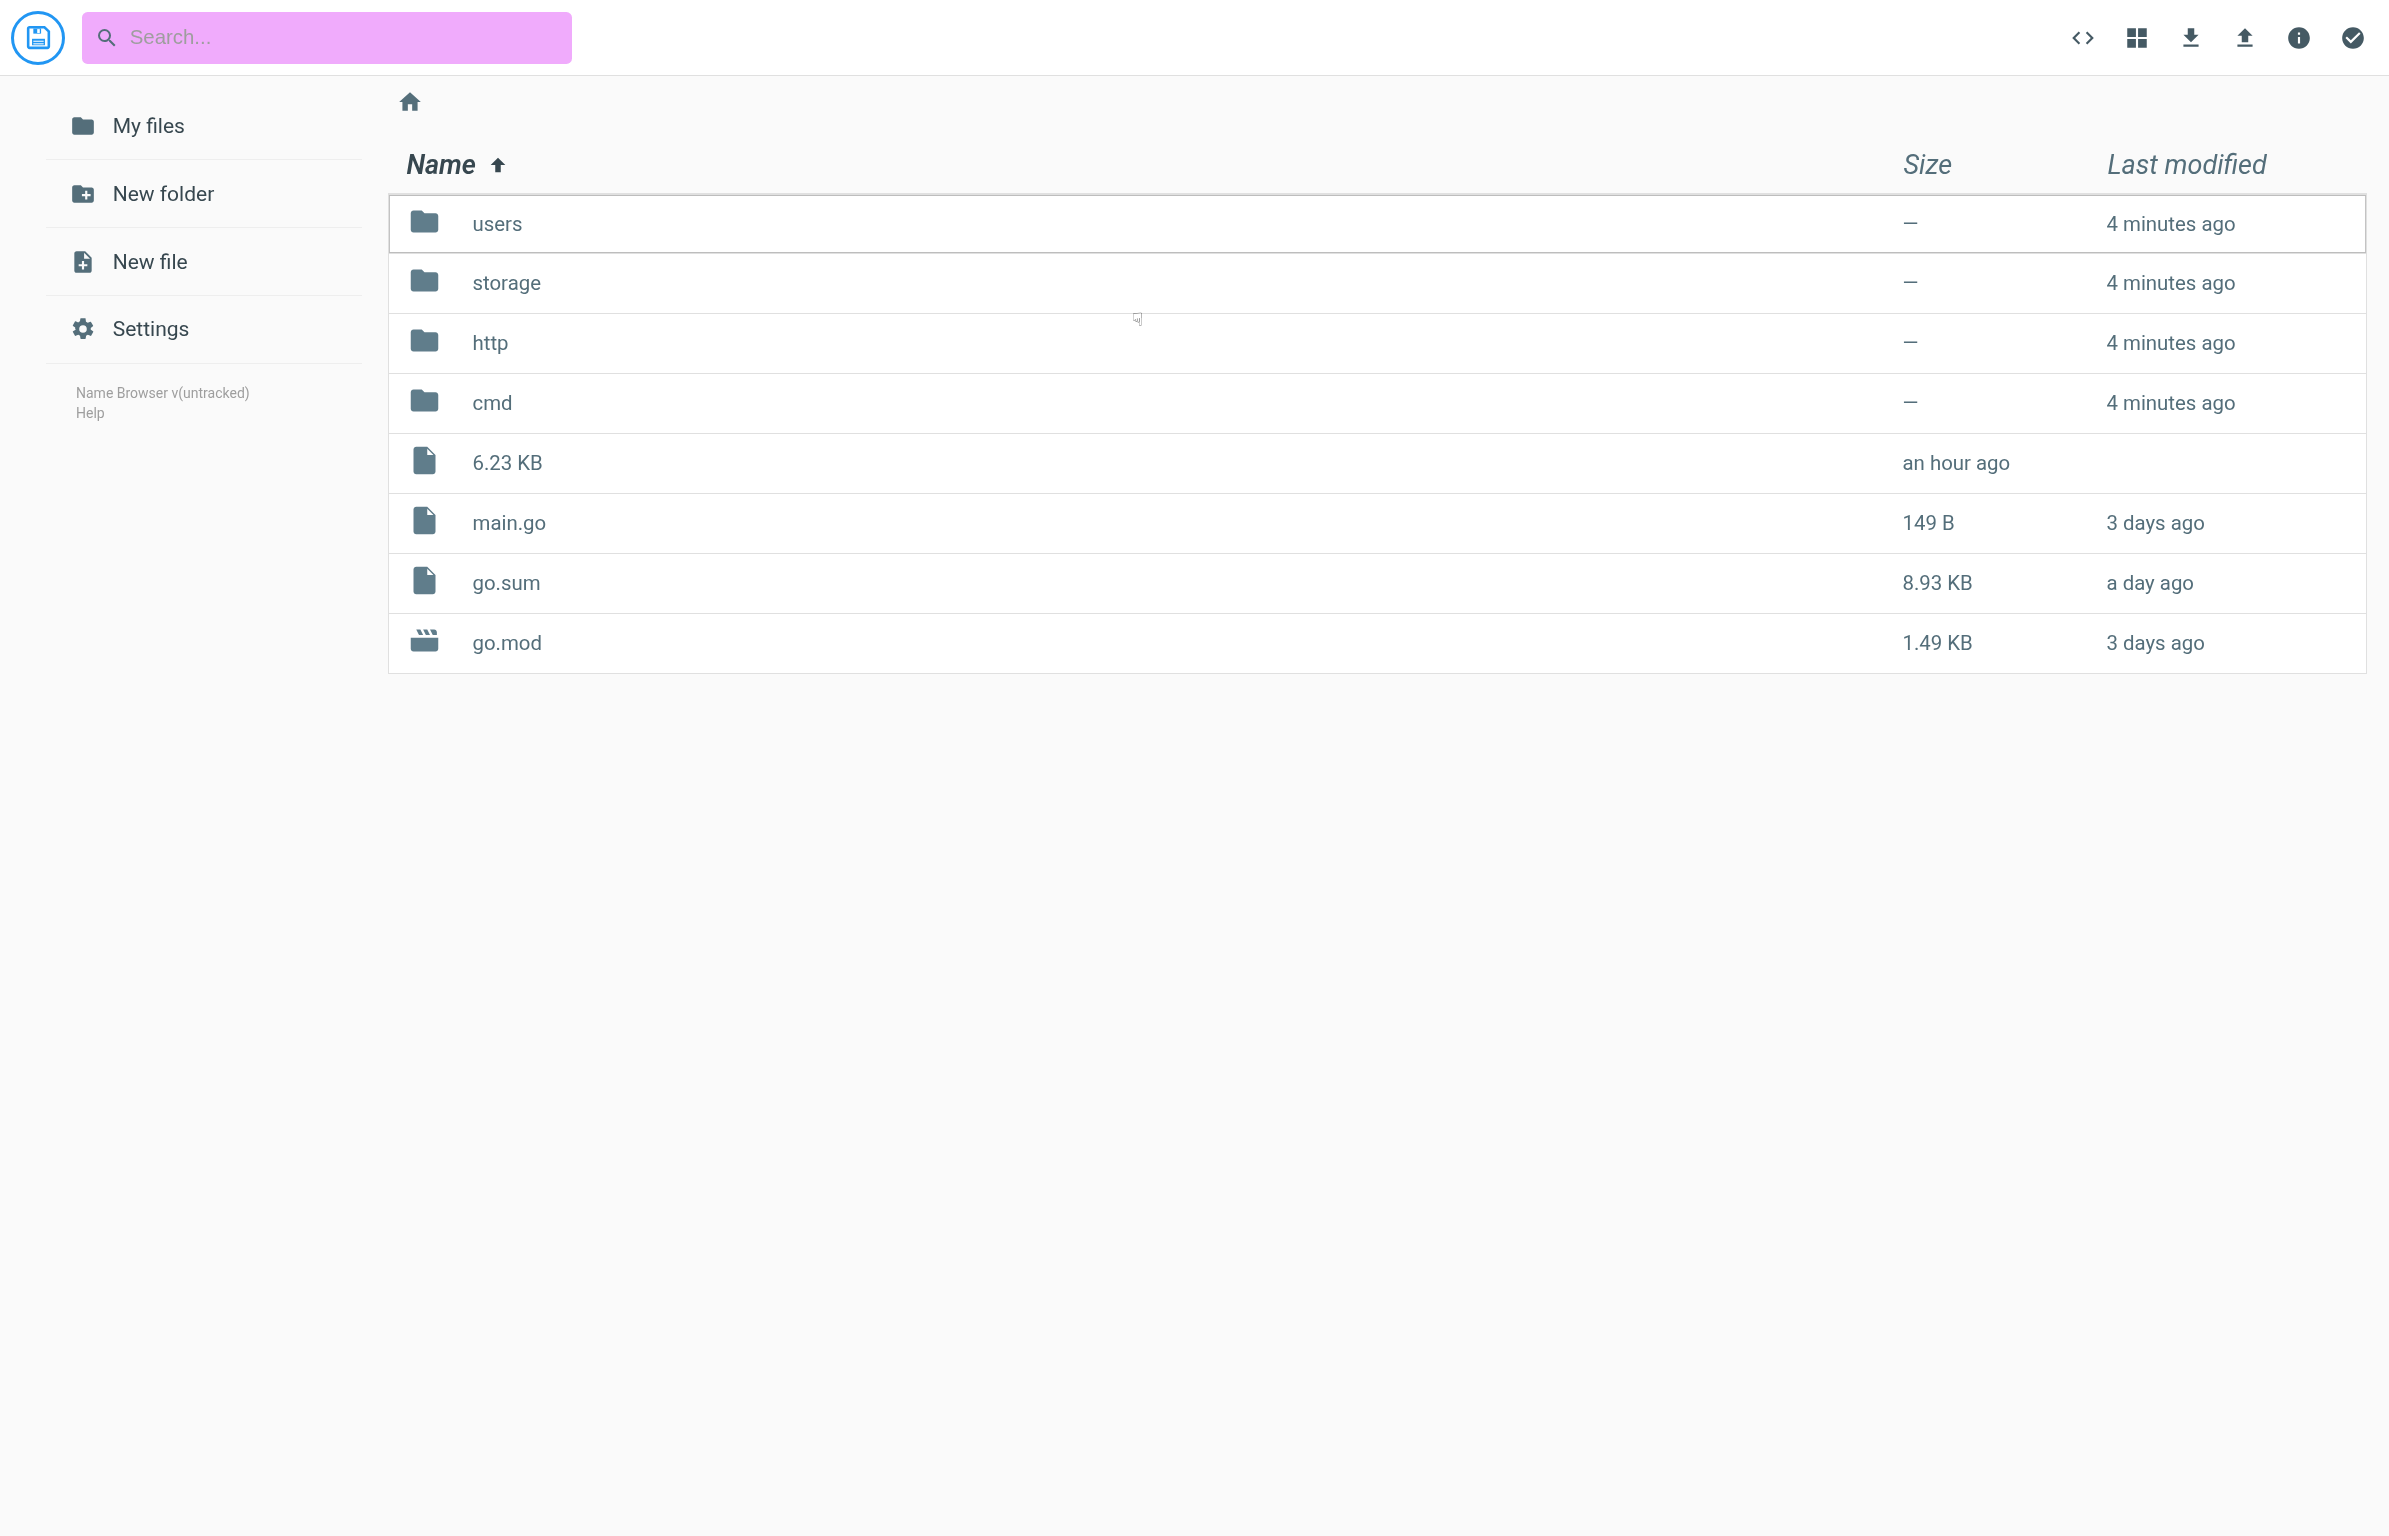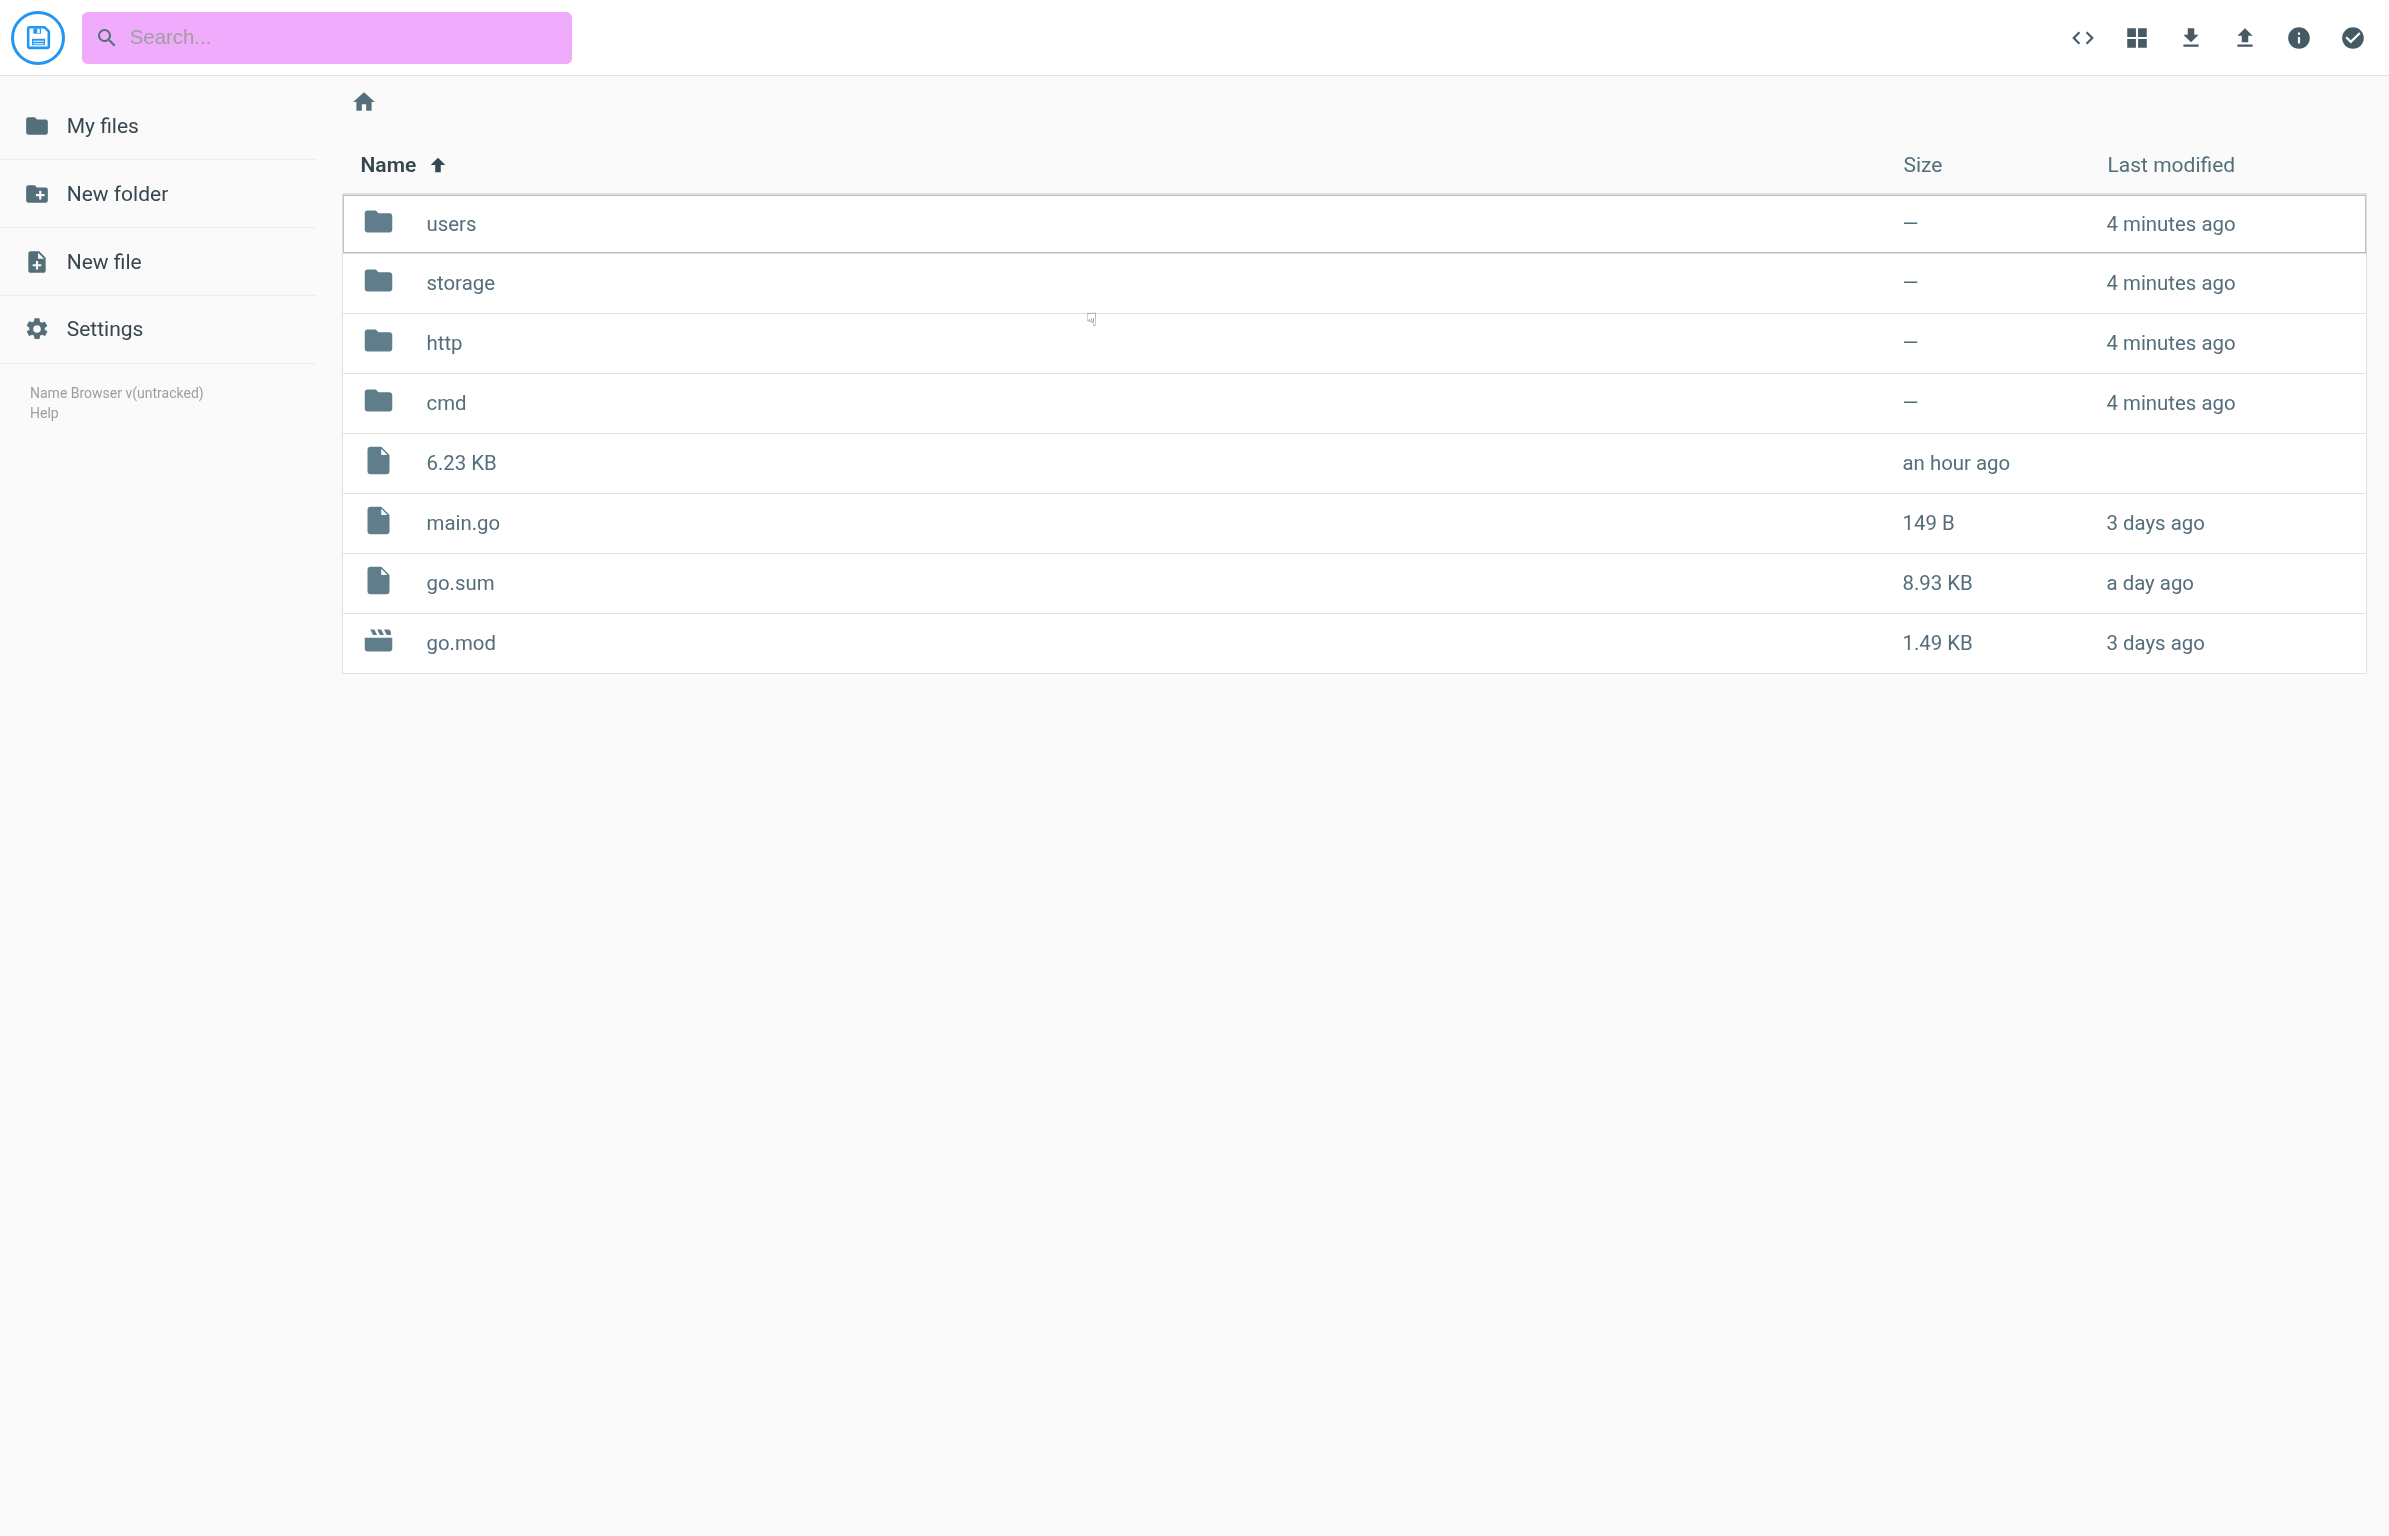--- a/index.html
+++ b/index.html
@@ -51,21 +51,21 @@
   .header-spacer { flex: 1; }
   .header-actions { display: flex; align-items: center; gap: 26px; }
   .header-actions .icon-btn {
     width: 28px; height: 28px;
     display: flex; align-items: center; justify-content: center;
     cursor: pointer;
   }
   .header-actions svg { width: 26px; height: 26px; fill: #455a64; }
 
   
-  .layout { display: flex; height: calc(100% - 76px); }
+  .layout { display: flex; height: calc(100% - 76px); margin-left: 46px; }
   .sidebar {
     width: 316px;
     background: #fafafa;
     padding-top: 16.7px;
   }
   .main {
     flex: 1;
     padding: 5.6px 22px 0 26px;
   }
 
@@ -103,21 +103,22 @@
   .file-head, .file-row {
     display: grid;
     grid-template-columns: 65px 1fr 204px 241px;
     align-items: center;
     padding: 0 18.5px;
   }
   .file-head {
     height: 57px;
     border-bottom: 0.9px solid #e0e0e0;
     color: #546e7a;
-    font-size: 21px;
+    font-size: 27px;
+    font-style: italic;
   }
   .file-head .name-col {
     grid-column: 1 / 3;
     display: flex; align-items: center; gap: 11px;
     font-weight: 600;
     color: #37474f;
     cursor: pointer;
   }
   .file-head .name-col svg { width: 22px; height: 22px; fill: #37474f; }
   .file-head .size-col { cursor: pointer; }

